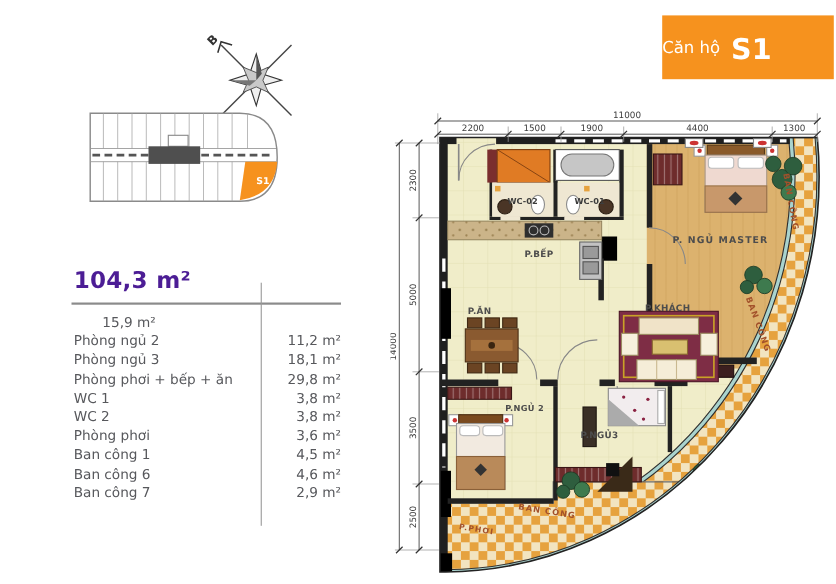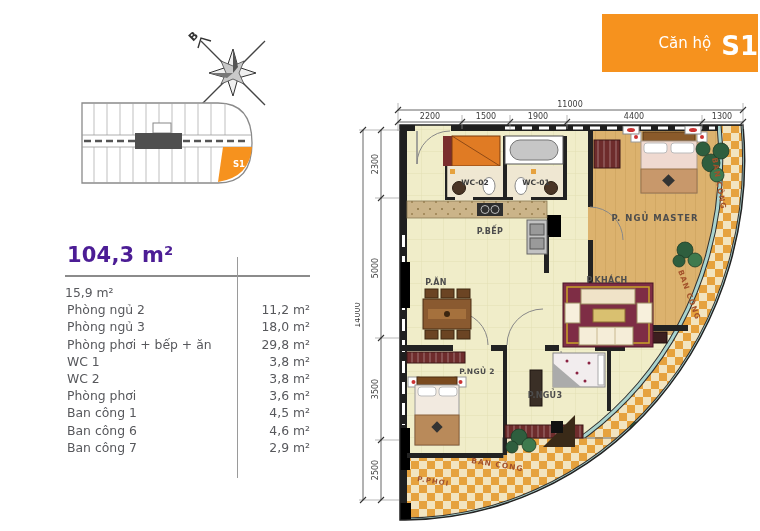--- a/index.html
+++ b/index.html
@@ -1,31 +1,31 @@
 <!DOCTYPE html>
 <html><head>
 <meta charset="utf-8">
 <style>
   html,body{margin:0;padding:0;background:#fff;}
   #stage{position:relative;width:760px;height:531px;background:#ffffff;overflow:hidden;
          font-family:"DejaVu Sans","Liberation Sans",sans-serif;}
   
   .badge{position:absolute;left:602px;top:14px;width:156px;height:58px;background:#F6921E;
-         display:flex;align-items:center;justify-content:flex-end;gap:10px;color:#fff;}
+         display:flex;align-items:center;justify-content:flex-start;gap:10px;color:#fff;}
   .badge .lbl{font-size:15px;}
   .badge .unit{font-size:26px;font-weight:bold;transform:translateY(3px);}
   
   .summary{position:absolute;left:65px;top:243px;width:245px;color:#57585C;}
   .summary h1{margin:0 0 8px 2px;font-size:21px;letter-spacing:.2px;color:#4c1d95;}
   .summary .rule{border-top:2px solid #8b8b8b;margin-bottom:7px;}
   .summary .vline{position:absolute;left:172px;top:14px;height:221px;width:1px;background:#9a9a9a;}
   .rowline{display:flex;justify-content:space-between;align-items:center;height:17.2px;
            font-size:12.4px;}
   .rowline .lbl{padding-left:2px;}
-  .rowline .val{padding-right:0;text-align:center;}
+  .rowline .val{padding-right:0;text-align:center;margin-left:28px;}
   svg text{font-family:"DejaVu Sans","Liberation Sans",sans-serif;}
   .dimtxt{font-size:8px;fill:#3c3c3c;}
   .roomtxt{font-size:8px;font-weight:bold;fill:#4d4d4d;letter-spacing:.3px;}
   .wctxt{font-size:7.5px;font-weight:bold;fill:#3d3d3d;}
   .baltxt{font-size:7.5px;font-weight:bold;fill:#A3512B;letter-spacing:1px;}
 </style>
 </head>
 <body>
 
 <div id="stage">
@@ -88,21 +88,21 @@
     <div class="vline"></div>
     <div class="rowline">
         <span class="val">15,9 m²</span>
       </div>
     <div class="rowline">
         <span class="lbl">Phòng ngủ 2</span>
         <span class="val">11,2 m²</span>
       </div>
     <div class="rowline">
         <span class="lbl">Phòng ngủ 3</span>
-        <span class="val">18,0 m²</span>
+        <span class="val">18,1 m²</span>
       </div>
     <div class="rowline">
         <span class="lbl">Phòng phơi + bếp + ăn</span>
         <span class="val">29,8 m²</span>
       </div>
     <div class="rowline">
         <span class="lbl">WC 1</span>
         <span class="val">3,8 m²</span>
       </div>
     <div class="rowline">

